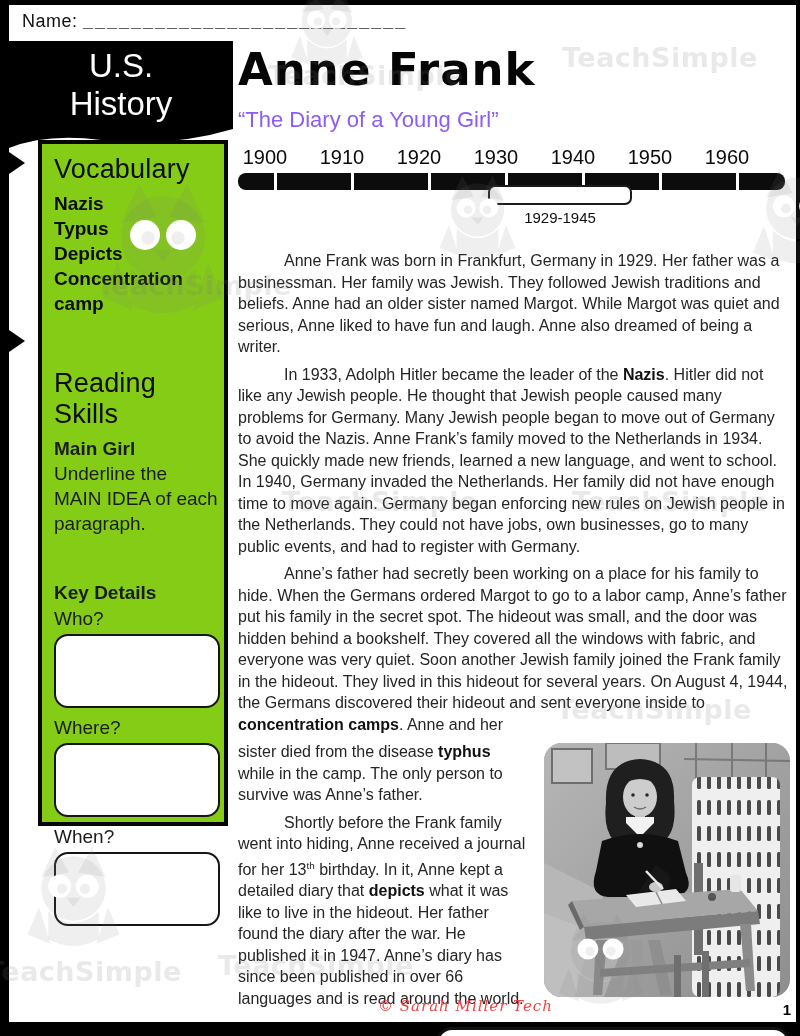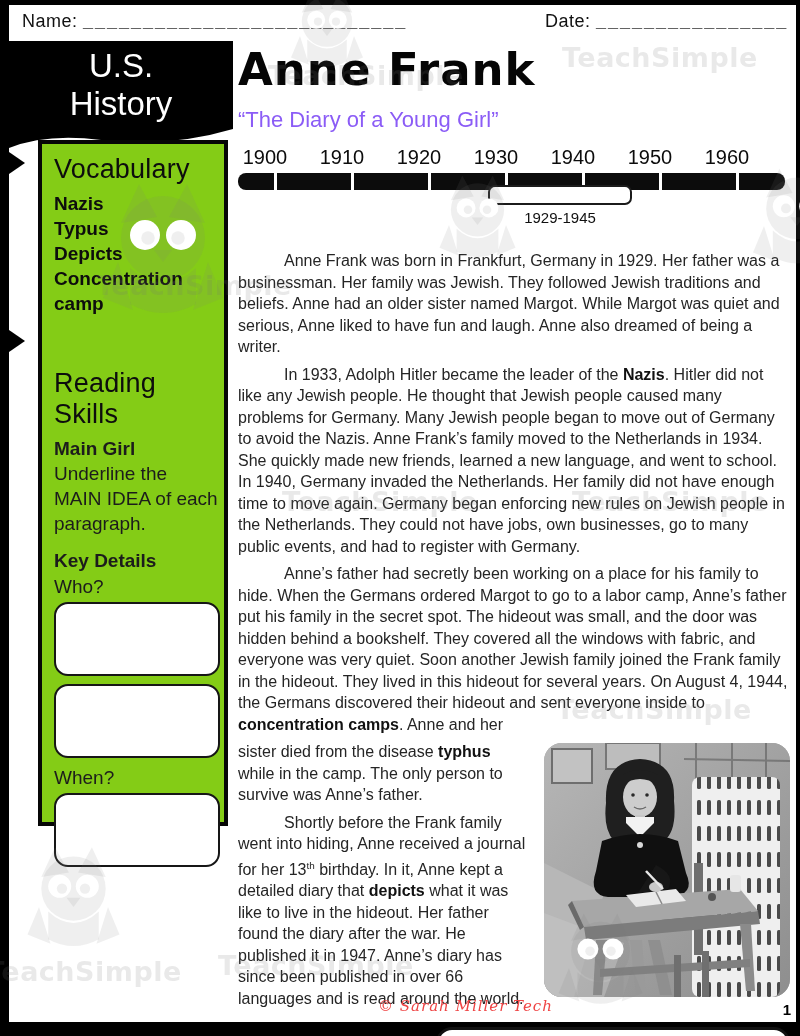--- a/index.html
+++ b/index.html
@@ -22,21 +22,21 @@
   .banner .l1{font-size:33px;line-height:38px;font-weight:300;}
   .banner .l2{font-size:33px;line-height:38px;font-weight:300;}
   .banner-wave{position:absolute;left:9px;top:124px;width:224px;height:28px;}
   
   .sidebar{position:absolute;left:38px;top:140px;width:190px;height:686px;border:4px solid #060606;background:#84cc16;box-sizing:border-box;padding:8px 6px 0 12px;}
   .sb-h{font-size:27px;font-weight:400;letter-spacing:.2px;color:#0d0d0d;margin:2px 0 6px;}
   .vocab-item{font-size:19px;font-weight:700;line-height:25px;color:#0d0d0d;}
   .sb-h.reading{margin-top:52px;}
   .sb-sub{font-size:19px;font-weight:700;line-height:25px;}
   .sb-instr{font-size:19px;line-height:25px;width:165px;}
-  .sb-sub.keydetails{margin-top:12px;}
+  .sb-sub.keydetails{margin-top:44px;}
   .q-label{font-size:19px;line-height:24px;margin-top:2px;}
   .q-box{width:162px;height:70px;border:2.5px solid #161616;border-radius:14px;background:#fff;margin:3px 0 8px;}
   
   .main{position:absolute;left:238px;top:42px;width:552px;}
   .title{font-family:"DejaVu Sans","Liberation Sans",sans-serif;font-size:45px;line-height:52px;font-weight:800;letter-spacing:1px;color:#050505;margin:2px 0 0;}
   .subtitle{font-size:22px;line-height:28px;color:#8b5cf6;margin-top:10px;}
   
   .timeline{position:relative;height:88px;margin-top:12px;}
   .tl-year{position:absolute;top:0;width:60px;text-align:center;font-size:20px;color:#0c0c0c;}
   .tl-bar{position:absolute;left:0;top:27px;width:547px;height:17px;background:#0c0c0c;border-radius:8px;}
@@ -87,24 +87,20 @@
   <div class="frame-left"></div>
   <div class="frame-right"></div>
   <div class="frame-bottom"></div>
   <div class="rail-arrow" style="top:152px;"></div>
   <div class="rail-arrow" style="top:330px;"></div>
 
   <div class="hdr" style="left:22px;">
     <span class="lbl">Name:</span>
     <span class="line">___________________________</span>
   </div>
-  <div class="hdr" style="left:545px;">
-    <span class="lbl">Date:</span>
-    <span class="line">________________</span>
-  </div>
 
   <div class="banner">
     <div class="l1">U.S.</div>
     <div class="l2">History</div>
   </div>
   <svg class="banner-wave" viewBox="0 0 224 28" preserveAspectRatio="none">
     <path d="M0 0 L224 0 L224 5 Q160 24 92 16 Q38 9 0 24 Z" fill="#000"></path>
   </svg>
 
   <div class="sidebar">
@@ -114,20 +110,21 @@
     <div class="vocab-item">Depicts</div>
     <div class="vocab-item">Concentration camp</div>
 
     <div class="sb-h reading">Reading Skills</div>
     <div class="sb-sub">Main Girl</div>
     <div class="sb-instr">Underline the MAIN IDEA of each paragraph.</div>
 
     <div class="sb-sub keydetails">Key Details</div>
     <div class="q-label">Who?</div>
     <div class="q-box"></div>
+    <div class="q-label">Where?</div>
     <div class="q-box"></div>
     <div class="q-label">When?</div>
     <div class="q-box"></div>
   </div>
 
   <div class="main">
     <div class="title">Anne Frank</div>
     <div class="subtitle">“The Diary of a Young Girl”</div>
 
     <div class="timeline">

